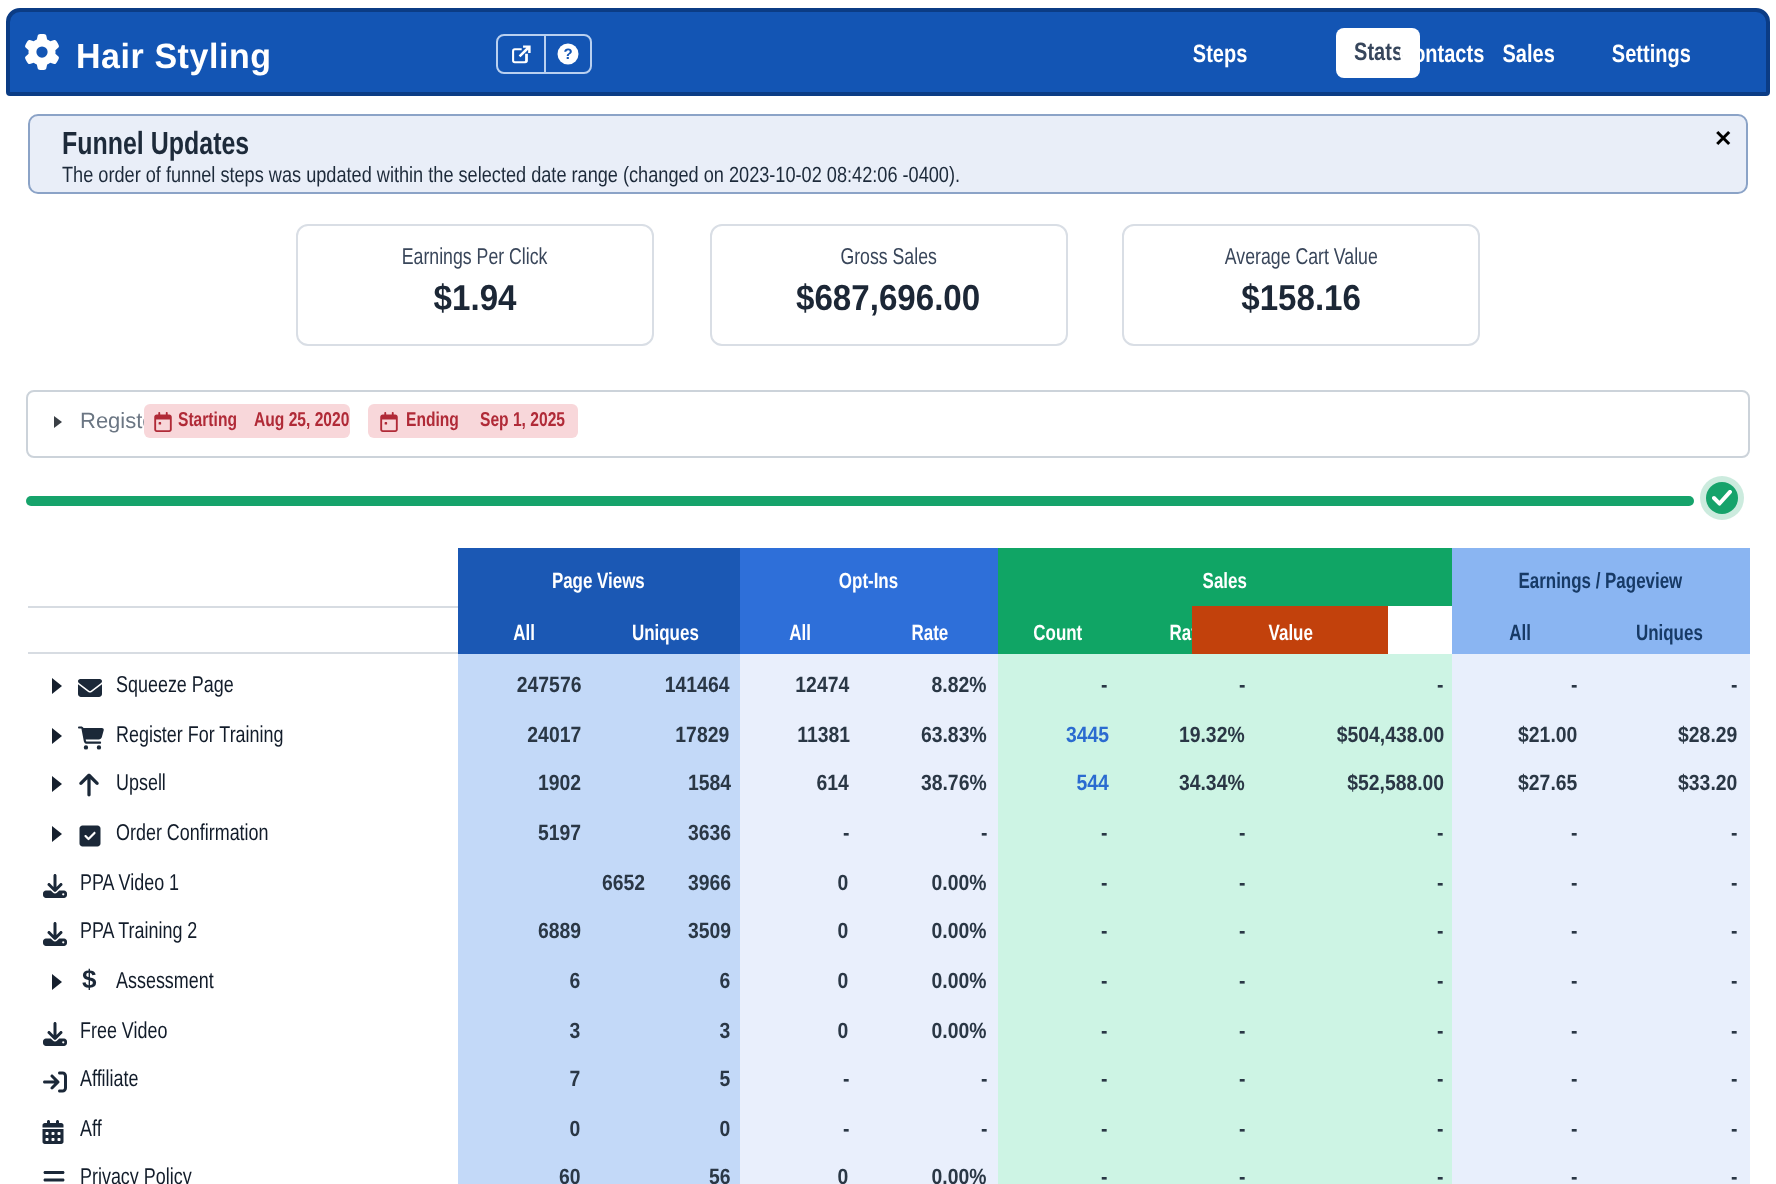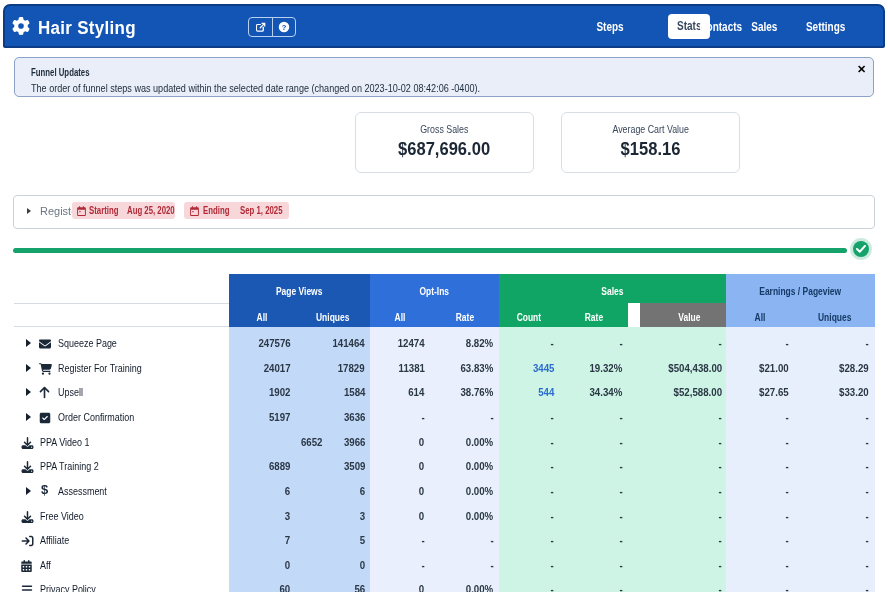--- a/index.html
+++ b/index.html
@@ -15,21 +15,21 @@
 #btngroup { left:248px; top:17px; width:48px; height:20px; border:1px solid #b9d0f0; border-radius:4px; display:flex; }
 #btngroup .b { flex:1; display:flex; align-items:center; justify-content:center; }
 #btngroup .b1 { border-right:1px solid #b9d0f0; }
 .navitem { position:absolute; top:8px; height:38px; line-height:38px; color:#fff; font-size:12.5px; font-weight:bold; width:100px; }
 .navitem span { transform:scaleX(0.8); transform-origin:50% 50%; }
 #statspill { position:absolute; left:668px; top:14px; width:42px; height:25px; background:#fff; border-radius:4px; color:#37465c; font-size:12.5px; font-weight:bold; text-align:center; line-height:25px; }
 #statspill span { transform:scaleX(0.8); }
 
 
 #alert { left:14px; top:57px; width:860px; height:40px; background:#e9eef8; border:1px solid #8ba3c7; border-radius:5px; }
-#alert .t { position:absolute; left:16px; top:9px; font-size:10px; font-weight:bold; color:#1d2a3a; line-height:12px; }
+#alert .t { position:absolute; left:16px; top:9px; font-size:16px; font-weight:bold; color:#1d2a3a; line-height:12px; }
 #alert .d { position:absolute; left:16px; top:24px; font-size:11px; color:#1d2a3a; line-height:12px; }
 #alert .t span { transform:scaleX(0.78); transform-origin:0 50%; }
 #alert .d span { transform:scaleX(0.825); transform-origin:0 50%; }
 #alert .x { position:absolute; left:842px; top:5px; font-size:11px; font-weight:bold; color:#000; }
 
 
 .card { position:absolute; top:112px; width:179px; height:61px; background:#fff; border:1px solid #d9dee5; border-radius:6px; text-align:center; }
 .card .ct { margin-top:10px; font-size:11.5px; color:#39465a; line-height:12px; }
 .card .ct span { transform:scaleX(0.77); }
 .card .cv { margin-top:5px; font-size:18px; font-weight:bold; color:#1c2736; line-height:19px; }
@@ -93,20 +93,24 @@
   <div class="navitem" style="left:694px;"><span>Contacts</span></div>
   <div class="navitem" style="left:748px;"><span>Sales</span></div>
   <div class="navitem" style="left:801px;"><span>Settings</span></div>
 
   <div id="alert" class="abs">
     <div class="t"><span>Funnel Updates</span></div>
     <div class="d"><span>The order of funnel steps was updated within the selected date range (changed on 2023-10-02 08:42:06 -0400).</span></div>
     <div class="x">✕</div>
   </div>
 
+  <div class="card" style="left:148px;">
+      <div class="ct"><span>Earnings Per Click</span></div>
+      <div class="cv"><span>$1.94</span></div>
+    </div>
   <div class="card" style="left:354.5px;">
       <div class="ct"><span>Gross Sales</span></div>
       <div class="cv"><span>$687,696.00</span></div>
     </div>
   <div class="card" style="left:561px;">
       <div class="ct"><span>Average Cart Value</span></div>
       <div class="cv"><span>$158.16</span></div>
     </div>
 
   <div id="filters" class="abs"></div>
@@ -138,21 +142,21 @@
   <div class="hseg gh" style="left:370px; width:129px; background:#2e6fd9;"><span>Opt-Ins</span></div>
   <div class="hseg gh" style="left:499px; width:227px; background:#10a565;"><span>Sales</span></div>
   <div class="hseg gh" style="left:726px; width:149px; background:#8ab5f2; color:#173a66;"><span>Earnings / Pageview</span></div>
 
   <div class="hseg sh" style="left:229px; width:66px;  background:#1b58b4;"><span>All</span></div>
   <div class="hseg sh" style="left:295px; width:75px;  background:#1b58b4;"><span>Uniques</span></div>
   <div class="hseg sh" style="left:370px; width:60px;  background:#2e6fd9;"><span>All</span></div>
   <div class="hseg sh" style="left:430px; width:69px;  background:#2e6fd9;"><span>Rate</span></div>
   <div class="hseg sh" style="left:499px; width:60px;  background:#10a565;"><span>Count</span></div>
   <div class="hseg sh" style="left:559px; width:69px;  background:#10a565;"><span>Rate</span></div>
-  <div class="hseg sh" style="left:640px; width:98px;  background:#737373;"><span>Value</span></div>
+  <div class="hseg sh" style="left:596px; width:98px;  background:#c2410c;"><span>Value</span></div>
   <div class="hseg sh" style="left:726px; width:68px;  background:#8ab5f2; color:#173a66;"><span>All</span></div>
   <div class="hseg sh" style="left:794px; width:81px;  background:#8ab5f2; color:#173a66;"><span>Uniques</span></div>
 
   <div class="hline" style="top:303px;"></div>
   <div class="hline" style="top:326px;"></div>
 
   <div class="bodycol" style="left:229px; width:141px; background:#c3d9f8;"></div>
   <div class="bodycol" style="left:370px; width:129px; background:#e9effc;"></div>
   <div class="bodycol" style="left:499px; width:227px; background:#cdf4e4;"></div>
   <div class="bodycol" style="left:726px; width:149px; background:#e8effc;"></div>

